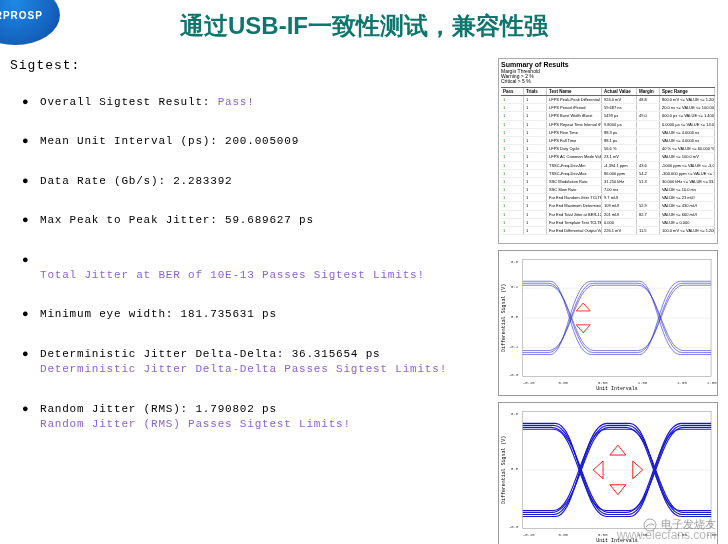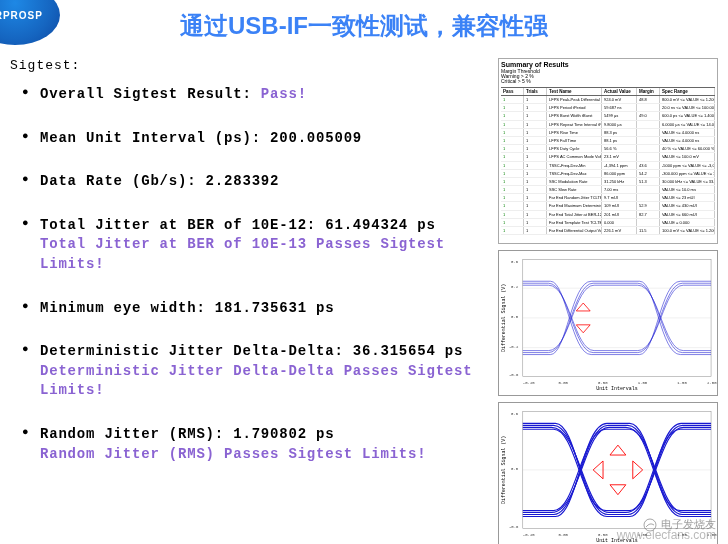--- a/index.html
+++ b/index.html
@@ -37,46 +37,45 @@
     font-family: Arial, sans-serif;
     font-weight: bold;
     font-size: 10px;
     letter-spacing: 1px;
     overflow: hidden;
   }
   .title {
     font-family: "SimHei", "Microsoft YaHei", sans-serif;
     font-size: 24px;
     font-weight: bold;
-    color: #3b82f6;
+    color: #0f766e;
     text-align: center;
   }
   .content-area {
     position: absolute;
     top: 58px;
     left: 10px;
     width: 470px;
   }
   .sigtest-heading {
     font-size: 13px;
     letter-spacing: 1px;
-    margin-bottom: 12px;
+    margin-bottom: 22px;
   }
   .bullet-list {
     list-style: none;
     padding-left: 30px;
     margin:0;
   }
   .bullet-list li {
     position: relative;
     margin-bottom: 24px;
-    font-size: 14px;
+    font-size: 11px;
     letter-spacing: 0.8px;
     line-height: 1.4;
-    font-weight: bold;
   }
   .bullet-list li::before {
     content: "●";
     position: absolute;
     left: -18px;
     top: 0;
     font-size: 11px;
     color: #000;
   }
   .purple {
@@ -171,22 +170,23 @@
 </div>
 
 <div class="content-area">
   <div class="sigtest-heading">Sigtest:</div>
   <ul class="bullet-list">
     <li>
       <span>Overall Sigtest Result: </span><span class="purple">Pass!</span>
     </li>
     <li>Mean Unit Interval (ps): 200.005009</li>
     <li>Data Rate (Gb/s): 2.283392</li>
+    <li>Max Peak to Peak Jitter: 59.689627 ps</li>
     <li>
-      <span>Total Jitter at BER of 10E-12: 61.494324 ps</span><br>
+      <br>
       <span class="purple">Total Jitter at BER of 10E-13 Passes Sigtest Limits!</span>
     </li>
     <li>Minimum eye width: 181.735631 ps</li>
     <li>
       <span>Deterministic Jitter Delta-Delta: 36.315654 ps</span><br>
       <span class="purple">Deterministic Jitter Delta-Delta Passes Sigtest Limits!</span>
     </li>
     <li>
       <span>Random Jitter (RMS): 1.790802 ps</span><br>
       <span class="purple">Random Jitter (RMS) Passes Sigtest Limits!</span>

